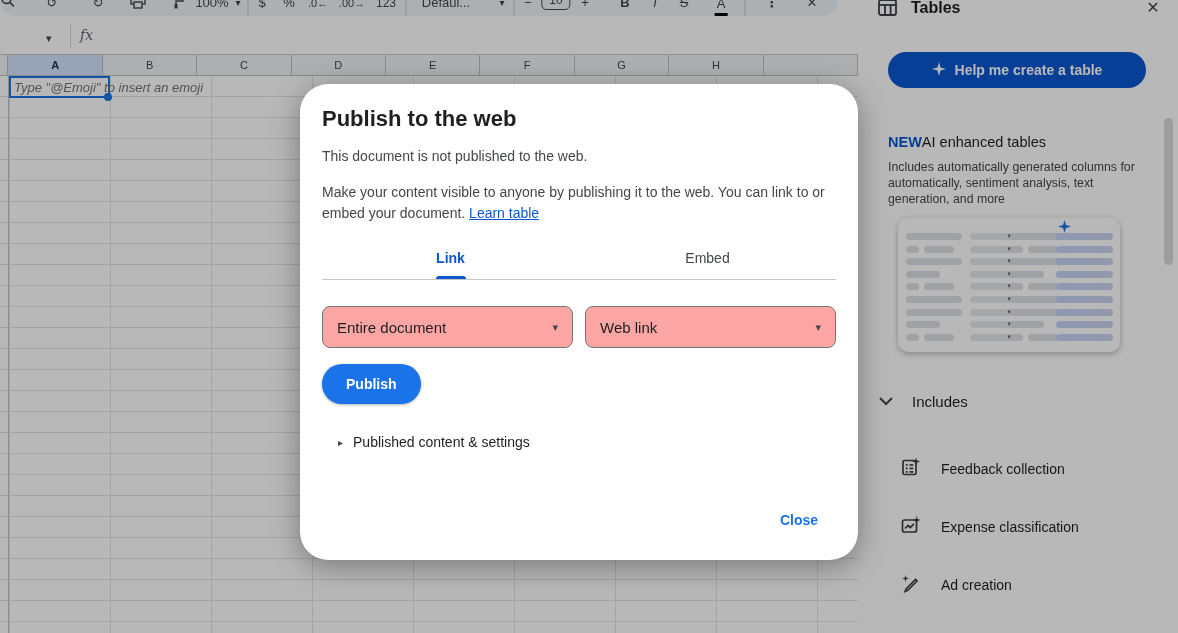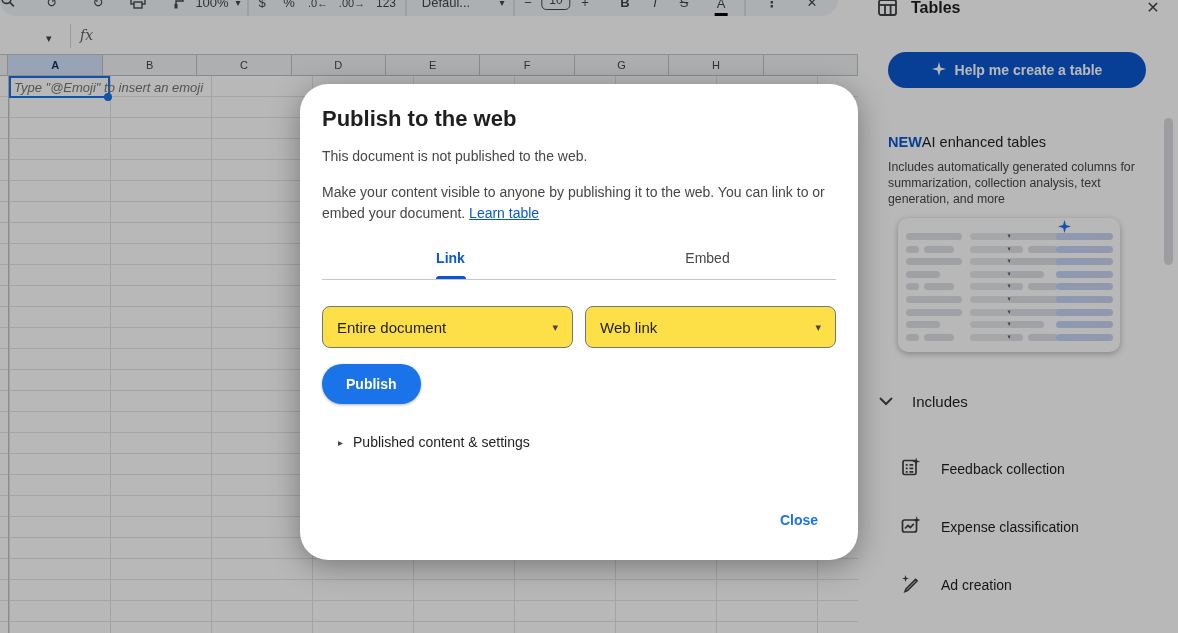--- a/index.html
+++ b/index.html
@@ -94,21 +94,21 @@
   .tabs { position:absolute; left:22px; top:152px; width:514px; height:44px; display:flex;
     border-bottom:1px solid #c4c7c5; }
   .tab { flex:1; display:flex; align-items:center; justify-content:center; position:relative;
     font-size:14px; color:#444746; cursor:pointer; }
   .tab.active { color:#0b57d0; font-weight:bold; }
   .tab-indicator { position:absolute; left:50%; transform:translateX(-50%); bottom:0;
     width:30px; height:3px; border-radius:3px 3px 0 0; background:#0b57d0; }
   .dd-row { position:absolute; left:22px; top:222px; width:514px; display:flex; gap:12px; }
   .dropdown { width:251px; height:42px; border:1px solid #747775; border-radius:8px;
     display:flex; align-items:center; padding:0 14px; font-size:15px; color:#1f1f1f;
-    cursor:pointer; background:#fde047; }
+    cursor:pointer; background:#fca5a5; }
   .dropdown .caret { margin-left:auto; font-size:11px; color:#444746; }
   .publish-btn { position:absolute; left:22px; top:280px; height:40px; padding:0 24px;
     border:none; border-radius:20px; background:#1a73e8; color:#fff; font-size:14px;
     font-weight:bold; cursor:pointer; box-shadow:0 1px 3px rgba(0,0,0,0.3);
     font-family:inherit; }
   .disclosure { position:absolute; left:38px; top:350px; display:flex; align-items:center;
     gap:10px; cursor:pointer; }
   .disclosure .tri { font-size:10px; color:#444746; }
   .disclosure-label { font-size:14px; color:#1f1f1f; }
   .close-link { position:absolute; right:40px; bottom:32px; font-size:14px; font-weight:bold;
@@ -253,21 +253,21 @@
         <svg width="14" height="14" viewBox="0 0 24 24">
             <polygon points="12,0 14.6,9.4 24,12 14.6,14.6 12,24 9.4,14.6 0,12 9.4,9.4" fill="#fff"></polygon>
           </svg>
       </span>
       <span>Help me create a table</span>
     </button>
 
     <div class="new-line">
       <span class="new-badge">NEW</span><span>AI enhanced tables</span>
     </div>
-    <div class="new-desc">Includes automatically generated columns for summarization, collection analysis, text generation, and more</div>
+    <div class="new-desc">Includes automatically generated columns for automatically, sentiment analysis, text generation, and more</div>
 
     <div class="illus-card" id="illus-card">
       <span class="illus-sparkle">
         <svg width="13" height="13" viewBox="0 0 24 24">
             <polygon points="12,0 14.6,9.4 24,12 14.6,14.6 12,24 9.4,14.6 0,12 9.4,9.4" fill="#1a73e8"></polygon>
           </svg>
       </span>
     <div class="illus-row">
           <span style="left:8px;width:56px;"></span>
           <span class="p-c2">

